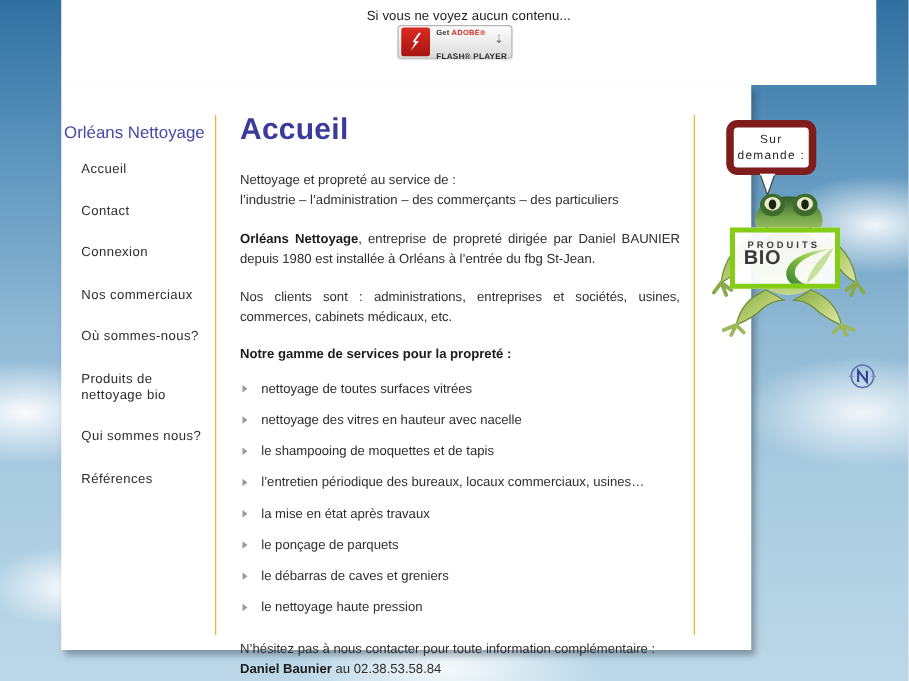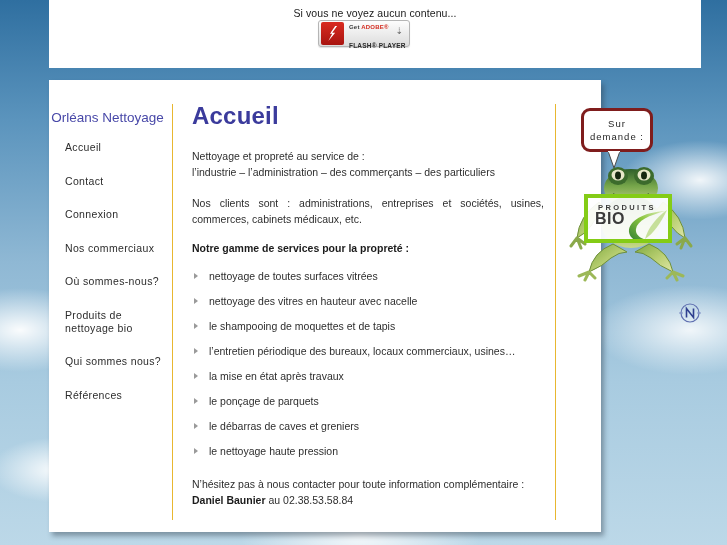--- a/index.html
+++ b/index.html
@@ -67,21 +67,21 @@
   .flash-l1 .adobe { color: #d42b1f; }
   .flash-l2 { font-size: 6.5px; font-weight: bold; color: #2b2b2b; letter-spacing: .2px; }
   #flash-dl {
     position: absolute; right: 6px; top: 6px;
     font-size: 9px; color: #6a6a6a; line-height: 1;
   }
 
   
   #panel {
     position: absolute;
-    left: 49px; top: 80px;
+    left: 49px; top: 68px;
     width: 552px; height: 452px;
     background: #ffffff;
     box-shadow: 3px 4px 5px rgba(40,55,70,.42);
   }
 
   
   .divider {
     position: absolute; top: 24px; width: 1px; height: 416px;
     background: #e8b730;
   }
@@ -156,21 +156,21 @@
   #closing .line2 { margin-top: 12px; }
 
   
   #aside {
     position: absolute; left: 520px; top: 18px;
     width: 125px; height: 230px;
   }
   #speech-bubble {
     position: absolute; left: 12px; top: 10px;
     width: 72px; height: 44px;
-    border: 3px solid #7f1d1d;
+    border: 6px solid #7f1d1d;
     border-radius: 9px;
     background: #fff;
     display: flex; flex-direction: column;
     align-items: center; justify-content: center;
   }
   #speech-bubble .l {
     font-size: 9.5px; color: #1f1f1f; letter-spacing: 1px; line-height: 13px;
   }
   #bubble-tail {
     position: absolute; left: 38px; top: 53px;
@@ -240,20 +240,21 @@
     </nav>
 
     <main id="content">
       <h1 id="page-heading">Accueil</h1>
 
       <p class="para">
         <span>Nettoyage et propreté au service de :</span><br>
         <span>l’industrie – l’administration – des commerçants – des particuliers</span>
       </p>
 
+      <p class="para"><b>Orléans Nettoyage</b><span>, entreprise de propreté dirigée par Daniel BAUNIER depuis 1980 est installée à Orléans à l’entrée du fbg St-Jean.</span></p>
 
       <p class="para">Nos clients sont : administrations, entreprises et sociétés, usines, commerces, cabinets médicaux, etc.</p>
 
       <p class="subhead">Notre gamme de services pour la propreté :</p>
 
       <ul id="service-list">
         <li><span class="bullet-icon"></span><span>nettoyage de toutes surfaces vitrées</span></li>
         <li><span class="bullet-icon"></span><span>nettoyage des vitres en hauteur avec nacelle</span></li>
         <li><span class="bullet-icon"></span><span>le shampooing de moquettes et de tapis</span></li>
         <li><span class="bullet-icon"></span><span>l’entretien périodique des bureaux, locaux commerciaux, usines…</span></li>

